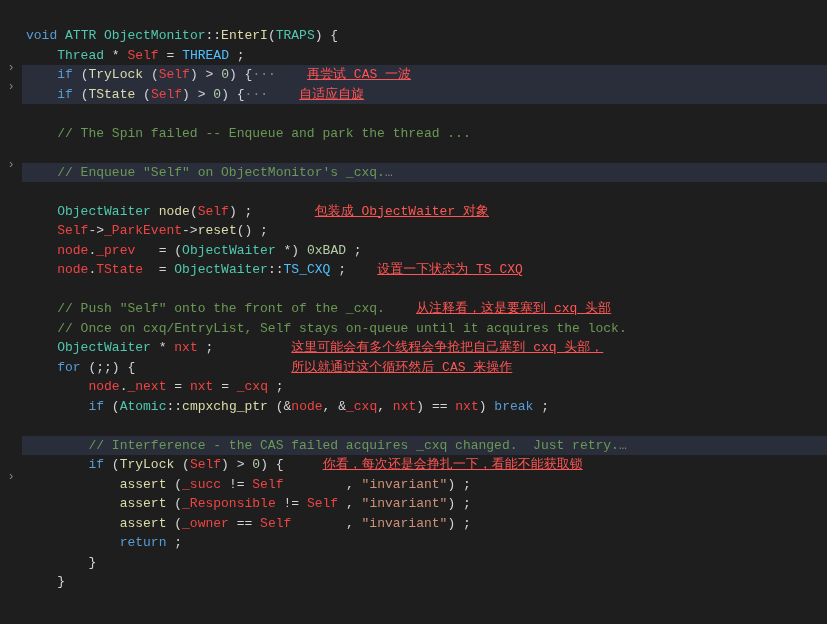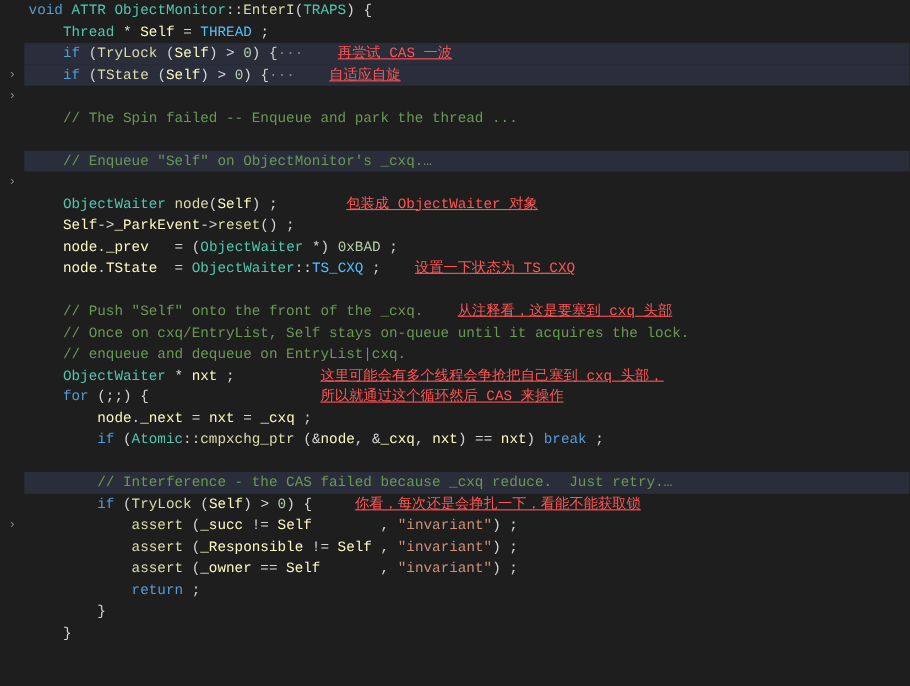--- a/index.html
+++ b/index.html
@@ -26,34 +26,35 @@
       color: #858585;
       font-size: 12px;
       cursor: pointer;
       text-align: center;
       line-height: 1.5;
       height: 19.5px;
     }
     .code-area {
       flex: 1;
       padding-top: 0;
+      margin-top: 26px;
     }
     .line {
       white-space: pre;
       height: 19.5px;
       line-height: 19.5px;
       padding-left: 4px;
     }
     .line.hl {
       background: #2a2d3a;
     }
     .kw { color: #569cd6; }
     .type { color: #4ec9b0; }
     .fn { color: #dcdcaa; }
-    .var { color: #fef9c3; }
+    .var { color: #ef4444; }
     .str { color: #ce9178; }
     .num { color: #b5cea8; }
     .cm { color: #6a9955; }
     .op { color: #d4d4d4; }
     .punc { color: #d4d4d4; }
     .const { color: #4fc1ff; }
     .ann { color: #ff5555; text-decoration: underline; }
     .fold-dots { color: #858585; }
     .ellipsis { color: #858585; }
   </style>
@@ -105,27 +106,26 @@
     <div class="line"> </div>
     <div class="line hl">    <span class="cm">// Enqueue "Self" on ObjectMonitor's _cxq.</span><span class="ellipsis">…</span></div>
     <div class="line"> </div>
     <div class="line">    <span class="type">ObjectWaiter</span> <span class="fn">node</span><span class="punc">(</span><span class="var">Self</span><span class="punc">)</span> <span class="punc">;</span>        <span class="ann">包装成 ObjectWaiter 对象</span></div>
     <div class="line">    <span class="var">Self</span><span class="op">-&gt;</span><span class="var">_ParkEvent</span><span class="op">-&gt;</span><span class="fn">reset</span><span class="punc">()</span> <span class="punc">;</span></div>
     <div class="line">    <span class="var">node</span><span class="punc">.</span><span class="var">_prev</span>   <span class="op">=</span> <span class="punc">(</span><span class="type">ObjectWaiter</span> <span class="op">*</span><span class="punc">)</span> <span class="num">0xBAD</span> <span class="punc">;</span></div>
     <div class="line">    <span class="var">node</span><span class="punc">.</span><span class="var">TState</span>  <span class="op">=</span> <span class="type">ObjectWaiter</span><span class="op">::</span><span class="const">TS_CXQ</span> <span class="punc">;</span>    <span class="ann">设置一下状态为 TS_CXQ</span></div>
     <div class="line"> </div>
     <div class="line">    <span class="cm">// Push "Self" onto the front of the _cxq.</span>    <span class="ann">从注释看，这是要塞到 cxq 头部</span></div>
     <div class="line">    <span class="cm">// Once on cxq/EntryList, Self stays on-queue until it acquires the lock.</span></div>
-    <div class="line">    <span class="cm">// enqueue and dequeue on EntryList|cxq.</span></div>
     <div class="line">    <span class="type">ObjectWaiter</span> <span class="op">*</span> <span class="var">nxt</span> <span class="punc">;</span>          <span class="ann">这里可能会有多个线程会争抢把自己塞到 cxq 头部，</span></div>
     <div class="line">    <span class="kw">for</span> <span class="punc">(;;)</span> <span class="punc">{</span>                    <span class="ann">所以就通过这个循环然后 CAS 来操作</span></div>
     <div class="line">        <span class="var">node</span><span class="punc">.</span><span class="var">_next</span> <span class="op">=</span> <span class="var">nxt</span> <span class="op">=</span> <span class="var">_cxq</span> <span class="punc">;</span></div>
     <div class="line">        <span class="kw">if</span> <span class="punc">(</span><span class="type">Atomic</span><span class="op">::</span><span class="fn">cmpxchg_ptr</span> <span class="punc">(</span><span class="op">&amp;</span><span class="var">node</span><span class="punc">,</span> <span class="op">&amp;</span><span class="var">_cxq</span><span class="punc">,</span> <span class="var">nxt</span><span class="punc">)</span> <span class="op">==</span> <span class="var">nxt</span><span class="punc">)</span> <span class="kw">break</span> <span class="punc">;</span></div>
     <div class="line"> </div>
-    <div class="line hl">        <span class="cm">// Interference - the CAS failed because _cxq reduce.  Just retry.</span><span class="ellipsis">…</span></div>
+    <div class="line hl">        <span class="cm">// Interference - the CAS failed acquires _cxq changed.  Just retry.</span><span class="ellipsis">…</span></div>
     <div class="line">        <span class="kw">if</span> <span class="punc">(</span><span class="fn">TryLock</span> <span class="punc">(</span><span class="var">Self</span><span class="punc">)</span> <span class="op">&gt;</span> <span class="num">0</span><span class="punc">)</span> <span class="punc">{</span>     <span class="ann">你看，每次还是会挣扎一下，看能不能获取锁</span></div>
     <div class="line">            <span class="fn">assert</span> <span class="punc">(</span><span class="var">_succ</span> <span class="op">!=</span> <span class="var">Self</span>        <span class="punc">,</span> <span class="str">"invariant"</span><span class="punc">)</span> <span class="punc">;</span></div>
     <div class="line">            <span class="fn">assert</span> <span class="punc">(</span><span class="var">_Responsible</span> <span class="op">!=</span> <span class="var">Self</span> <span class="punc">,</span> <span class="str">"invariant"</span><span class="punc">)</span> <span class="punc">;</span></div>
     <div class="line">            <span class="fn">assert</span> <span class="punc">(</span><span class="var">_owner</span> <span class="op">==</span> <span class="var">Self</span>       <span class="punc">,</span> <span class="str">"invariant"</span><span class="punc">)</span> <span class="punc">;</span></div>
     <div class="line">            <span class="kw">return</span> <span class="punc">;</span></div>
     <div class="line">        <span class="punc">}</span></div>
     <div class="line">    <span class="punc">}</span></div>
   </div>
 </div>
 

